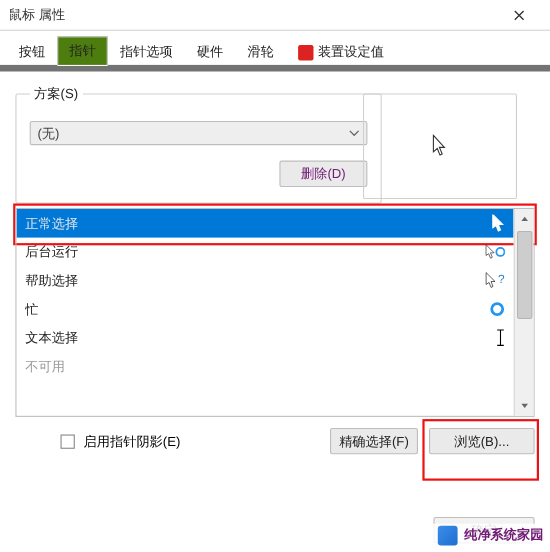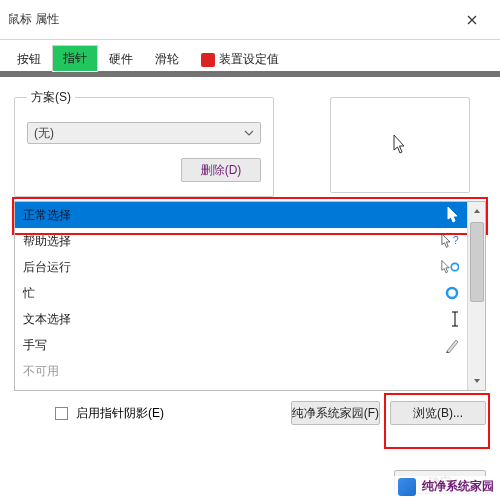--- a/index.html
+++ b/index.html
@@ -1,44 +1,44 @@
 <!DOCTYPE html>
 <html><head>
 <meta charset="utf-8">
 <style>
   * { box-sizing: border-box; margin: 0; padding: 0; font-family: "Microsoft YaHei", "Segoe UI", sans-serif; font-size: 12px; }
   body { background: #fff; width: 500px; height: 502px; position: relative; overflow: hidden; }
-  .titlebar { display: flex; align-items: center; height: 40px; padding: 0 8px; border-bottom: 1px solid #d4d4d4; }
+  .titlebar { display: flex; align-items: center; height: 28px; padding: 0 8px; border-bottom: 1px solid #d4d4d4; }
   .titlebar .title { flex: 1; color: #333; }
   .titlebar .close { width: 40px; height: 100%; display: flex; align-items: center; justify-content: center; color: #333; }
   .tabs { display: flex; align-items: flex-end; padding: 4px 6px 0 6px; border-bottom: 6px solid #737373; gap: 0; }
   .tab { padding: 4px 10px; border: 1px solid transparent; border-bottom: none; color: #222; position: relative; top: 1px; }
-  .tab.active { border-color: #d0d0d0; background: #22c55e; border-bottom: 1px solid #fff; }
+  .tab.active { border-color: #d0d0d0; background: #4d7c0f; border-bottom: 1px solid #fff; }
   .tab .icon-red { display: inline-block; width: 14px; height: 14px; background: #d22; border-radius: 2px; vertical-align: middle; margin-right: 4px; }
   .content { padding: 12px 14px; position: relative; }
-  fieldset.scheme { border: 1px solid #d0d0d0; border-radius: 2px; padding: 10px 12px 14px 12px; width: 260px; position: relative; }
+  fieldset.scheme { border: 1px solid #d0d0d0; border-radius: 2px; padding: 10px 12px 14px 12px; width: 333px; position: relative; }
   fieldset.scheme legend { padding: 0 4px; color: #222; }
   .dropdown { width: 100%; height: 22px; border: 1px solid #bdbdbd; background: #eee; border-radius: 2px; display: flex; align-items: center; padding: 0 6px; justify-content: space-between; color: #444; margin-top: 6px; }
   .chev { width: 10px; }
   .scheme-row { display: flex; gap: 10px; justify-content: flex-end; margin-top: 14px; }
   .btn { min-width: 80px; height: 24px; border: 1px solid #bdbdbd; background: #eaeaea; border-radius: 2px; display: inline-flex; align-items: center; justify-content: center; color: #222; }
   .btn.disabled { color: #701a75; }
   .btn.primary { background: #f2f2f2; }
   .preview-box { position: absolute; left: 330px; top: 20px; width: 140px; height: 96px; border: 1px solid #d0d0d0; border-radius: 2px; display: flex; align-items: center; justify-content: center; }
   .section-label { margin-top: 18px; color: #222; }
   .list-wrap { position: relative; margin-top: 4px; }
   .list-red-outline { position: absolute; left: -2px; right: -2px; top: -4px; height: 38px; border: 2px solid #e11; pointer-events: none; }
   .listbox { border: 1px solid #bdbdbd; height: 190px; position: relative; display: flex; }
   .list-inner { flex: 1; overflow: hidden; }
   .sb { width: 18px; background: #f0f0f0; border-left: 1px solid #d8d8d8; display: flex; flex-direction: column; align-items: center; }
   .sb .arrow { height: 18px; width: 100%; display: flex; align-items: center; justify-content: center; color: #666; }
   .sb .thumb { width: 14px; flex: 0 0 80px; background: #cdcdcd; border: 1px solid #b5b5b5; border-radius: 2px; margin: 2px 0; }
   .sb .track { flex: 1; }
   .row { display: flex; align-items: center; height: 26px; padding: 0 8px; justify-content: space-between; color: #222; }
-  .row.selected { background: #0078d7; color: #0f172a; }
+  .row.selected { background: #0078d7; color: #e5e5e5; }
   .row .left { display: flex; align-items: center; gap: 6px; }
   .row .ic { width: 18px; display: flex; justify-content: flex-end; align-items: center; }
   .row.cut { color: #999; }
   .below-row { display: flex; align-items: center; gap: 8px; margin-top: 10px; }
   .chk { width: 13px; height: 13px; border: 1px solid #888; display: inline-block; }
   .right-btns { margin-left: auto; display: flex; gap: 10px; }
   .btn.browse { min-width: 96px; }
   .red-browse { position: absolute; border: 2px solid #e11; pointer-events: none; }
   .dlg-btns { position: absolute; bottom: 8px; right: 14px; display: flex; gap: 10px; }
   .wm-bar { position: absolute; right: 0; bottom: 4px; display: flex; gap: 6px; background: rgba(255,255,255,0.85); padding: 2px 6px; font-size: 13px; color: #701a75; font-weight: bold; }
@@ -55,20 +55,21 @@
   <div class="close">
     <svg width="10" height="10" viewBox="0 0 10 10">
         <path d="M1 1 L9 9 M9 1 L1 9" stroke="#333" stroke-width="1.2"></path>
       </svg>
   </div>
 </div>
 
 <div class="tabs">
   <div class="tab"><span>按钮</span></div>
   <div class="tab active"><span>指针</span></div>
+  <div class="tab"><span>指针选项</span></div>
   <div class="tab"><span>硬件</span></div>
   <div class="tab"><span>滑轮</span></div>
   <div class="tab"><span class="icon-red"></span><span>装置设定值</span></div>
 </div>
 
 <div class="content content-area">
 
   <fieldset class="scheme">
     <legend>方案(S)</legend>
     <div class="dropdown">
@@ -102,68 +103,57 @@
               <span>正常选择</span>
             </span>
           <span class="ic">
               <svg width="12" height="16" viewBox="0 0 12 16">
                 <path d="M1 0 L1 12 L4 10 L6 15 L8 14 L6 9 L10 9 Z" fill="#fff" stroke="#fff"></path>
               </svg>
             </span>
         </div>
         <div class="row">
           <span class="left">
+              <span>后台运行</span>
+            </span>
+          <span class="ic">
+              <svg width="22" height="16" viewBox="0 0 22 16">
+                <path d="M1 0 L1 12 L4 10 L6 15 L8 14 L6 9 L10 9 Z" fill="#fff" stroke="#333" stroke-width="0.8"></path>
+                <circle cx="17" cy="8" r="4.5" fill="none" stroke="#2196f3" stroke-width="2"></circle>
+              </svg>
+            </span>
+        </div>
+        <div class="row">
+          <span class="left">
               <span>帮助选择</span>
             </span>
           <span class="ic">
               <svg width="20" height="16" viewBox="0 0 20 16">
                 <path d="M1 0 L1 12 L4 10 L6 15 L8 14 L6 9 L10 9 Z" fill="#fff" stroke="#333" stroke-width="0.8"></path>
                 <text x="13" y="11" font-size="10" fill="#2a7ad6">?</text>
               </svg>
             </span>
         </div>
         <div class="row">
           <span class="left">
-              <span>后台运行</span>
-            </span>
-          <span class="ic">
-              <svg width="22" height="16" viewBox="0 0 22 16">
-                <path d="M1 0 L1 12 L4 10 L6 15 L8 14 L6 9 L10 9 Z" fill="#fff" stroke="#333" stroke-width="0.8"></path>
-                <circle cx="17" cy="8" r="4.5" fill="none" stroke="#2196f3" stroke-width="2"></circle>
-              </svg>
-            </span>
-        </div>
-        <div class="row">
-          <span class="left">
               <span>忙</span>
             </span>
           <span class="ic">
               <svg width="14" height="14" viewBox="0 0 14 14">
                 <circle cx="7" cy="7" r="5" fill="none" stroke="#2196f3" stroke-width="2.5"></circle>
               </svg>
             </span>
         </div>
         <div class="row">
           <span class="left">
               <span>文本选择</span>
             </span>
           <span class="ic">
               <svg width="8" height="16" viewBox="0 0 8 16">
                 <path d="M1 1 H7 M4 1 V15 M1 15 H7" stroke="#000" stroke-width="1" fill="none"></path>
-              </svg>
-            </span>
-        </div>
-        <div class="row">
-          <span class="left">
-              <span>手写</span>
-            </span>
-          <span class="ic">
-              <svg width="14" height="16" viewBox="0 0 14 16">
-                <path d="M2 14 L11 3 L13 5 L4 16 Z" fill="#ddd" stroke="#777" stroke-width="0.8"></path>
-                <path d="M2 14 L4 16 L1 16 Z" fill="#555"></path>
               </svg>
             </span>
         </div>
         <div class="row cut">
           <span class="left">
               <span>不可用</span>
             </span>
           <span class="ic"></span>
         </div>
       </div>
@@ -182,21 +172,21 @@
           </div>
       </div>
     </div>
   </div>
 
   <div class="below-row" style="position:relative;padding-left:41px;">
     <span class="chk"></span>
     <span>启用指针阴影(E)</span>
     <div class="right-btns">
       <div class="btn">
-          <span>纯净系统家园(F)</span>
+          <span>精确选择(F)</span>
         </div>
       <div class="btn browse">
           <span>浏览(B)...</span>
         </div>
     </div>
     <div class="red-browse" style="right:-4px; top:-8px; width:106px; height:56px;"></div>
   </div>
 
 </div>
 

